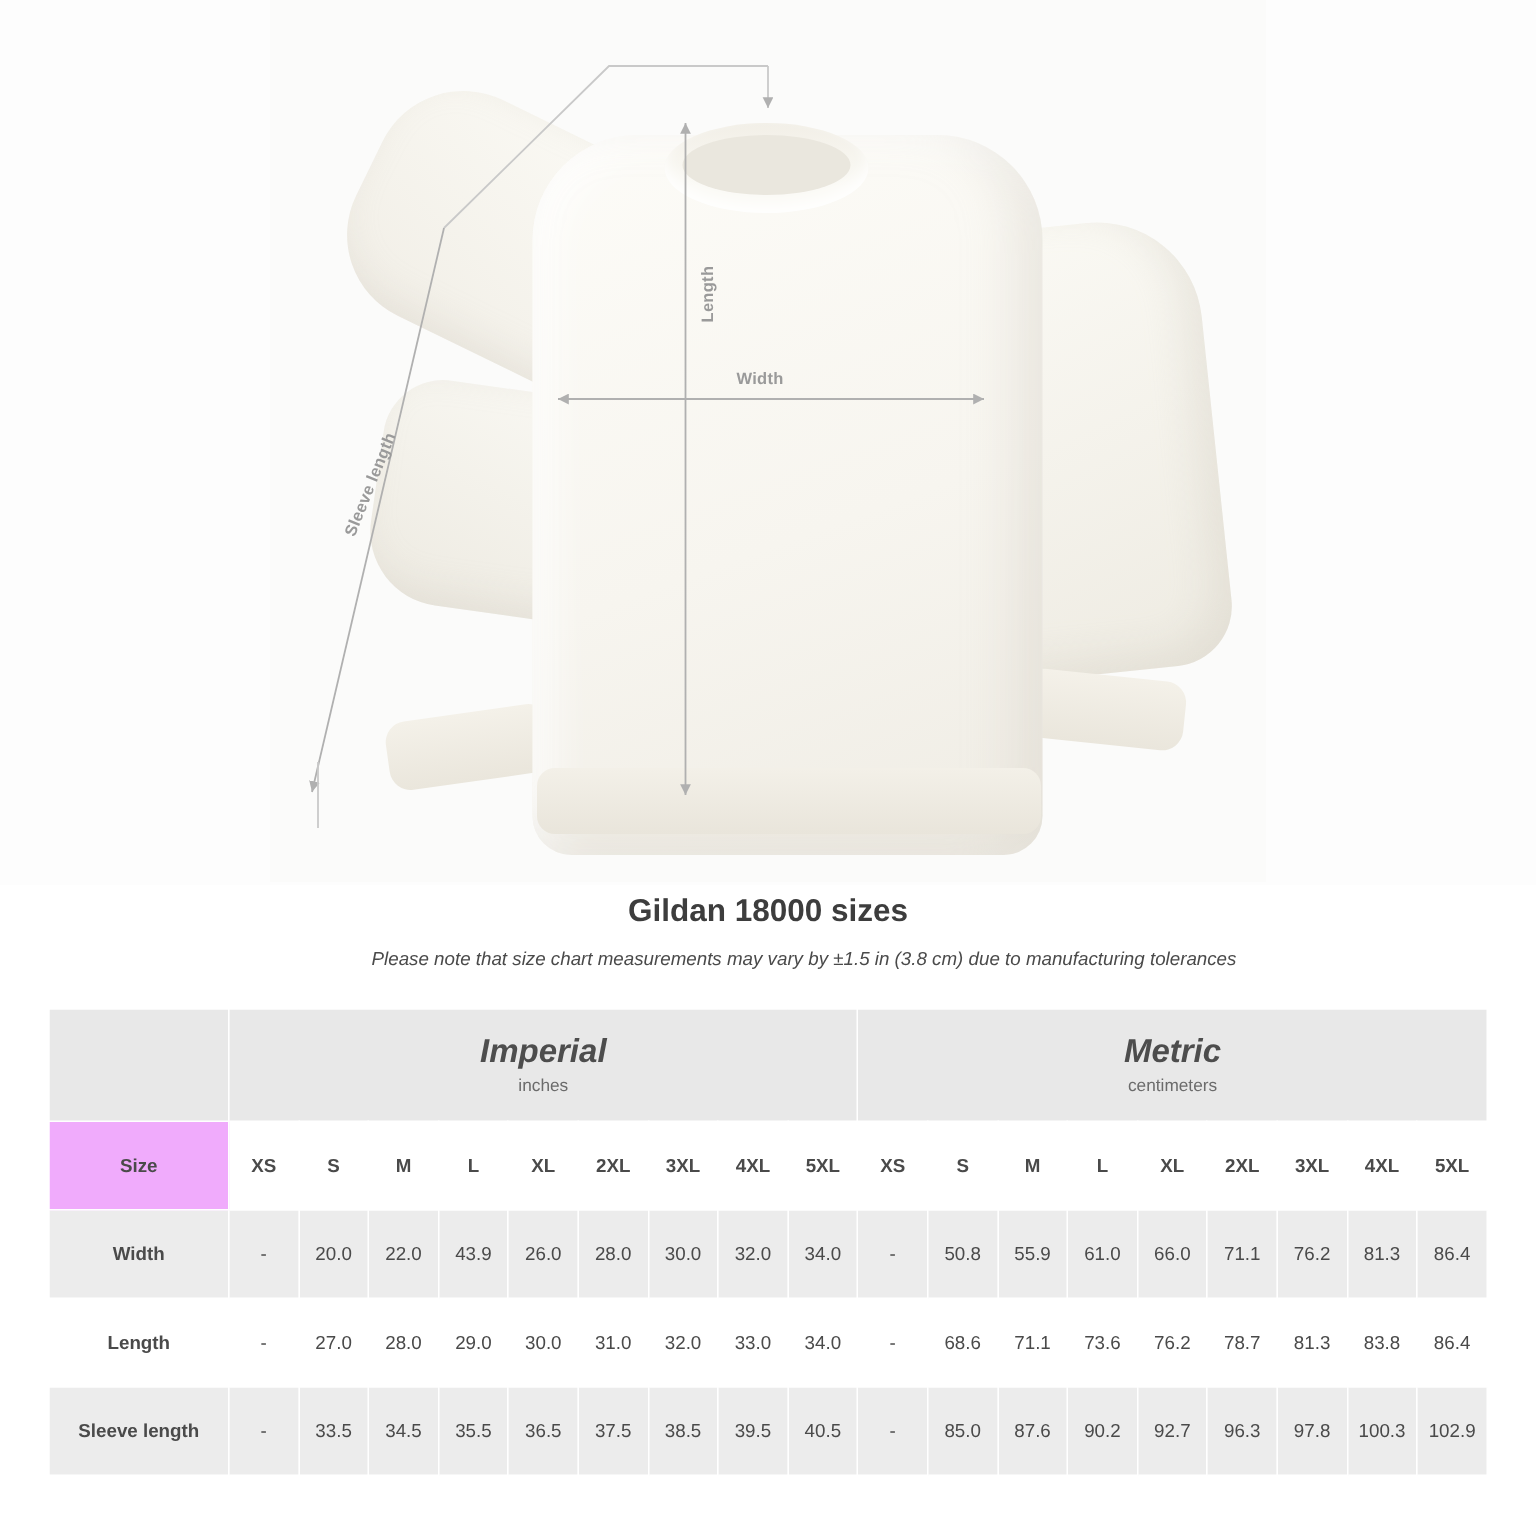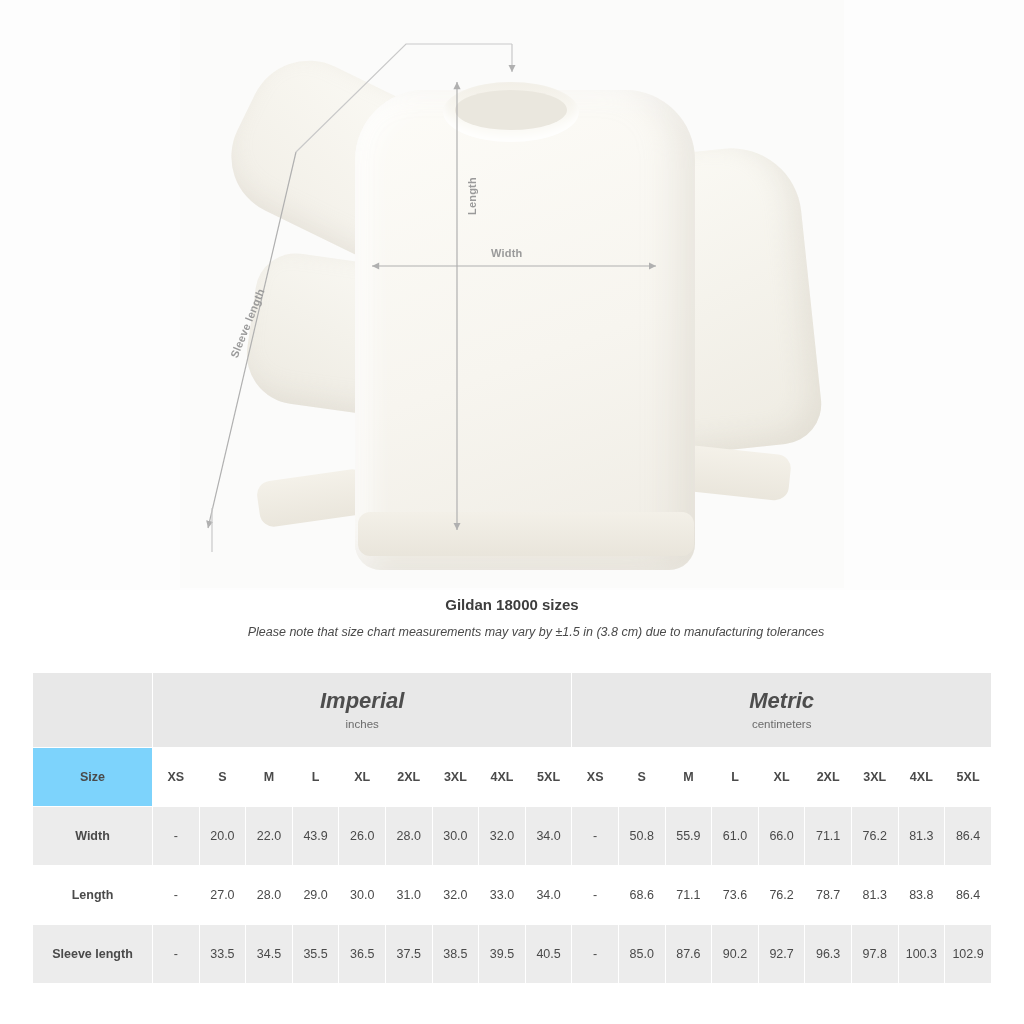--- a/index.html
+++ b/index.html
@@ -165,21 +165,21 @@
 
   
   .title-block {
     position: absolute;
     left: 0;
     top: 596px;
     width: 1024px;
     text-align: center;
   }
   .chart-title {
-    font-size: 15px;
+    font-size: 21px;
     font-weight: bold;
     color: #3d3d3d;
     margin: 0 0 12px 0;
   }
   .chart-note {
     font-size: 12.5px;
     font-style: italic;
     color: #4a4a4a;
     margin: 0;
     padding-left: 48px;
@@ -225,21 +225,21 @@
   }
   .blank-head {
     background: #e8e8e8;
   }
   tr.size-row td {
     height: 58px;
     background: #ffffff;
     font-weight: bold;
   }
   tr.size-row td.rowlabel {
-    background: #7dd3fc;
+    background: #f0abfc;
   }
   tr.data-row td {
     height: 58px;
   }
   tr.data-row.shaded td {
     background: #ececec;
   }
   tr.data-row.plain td {
     background: #ffffff;
   }

